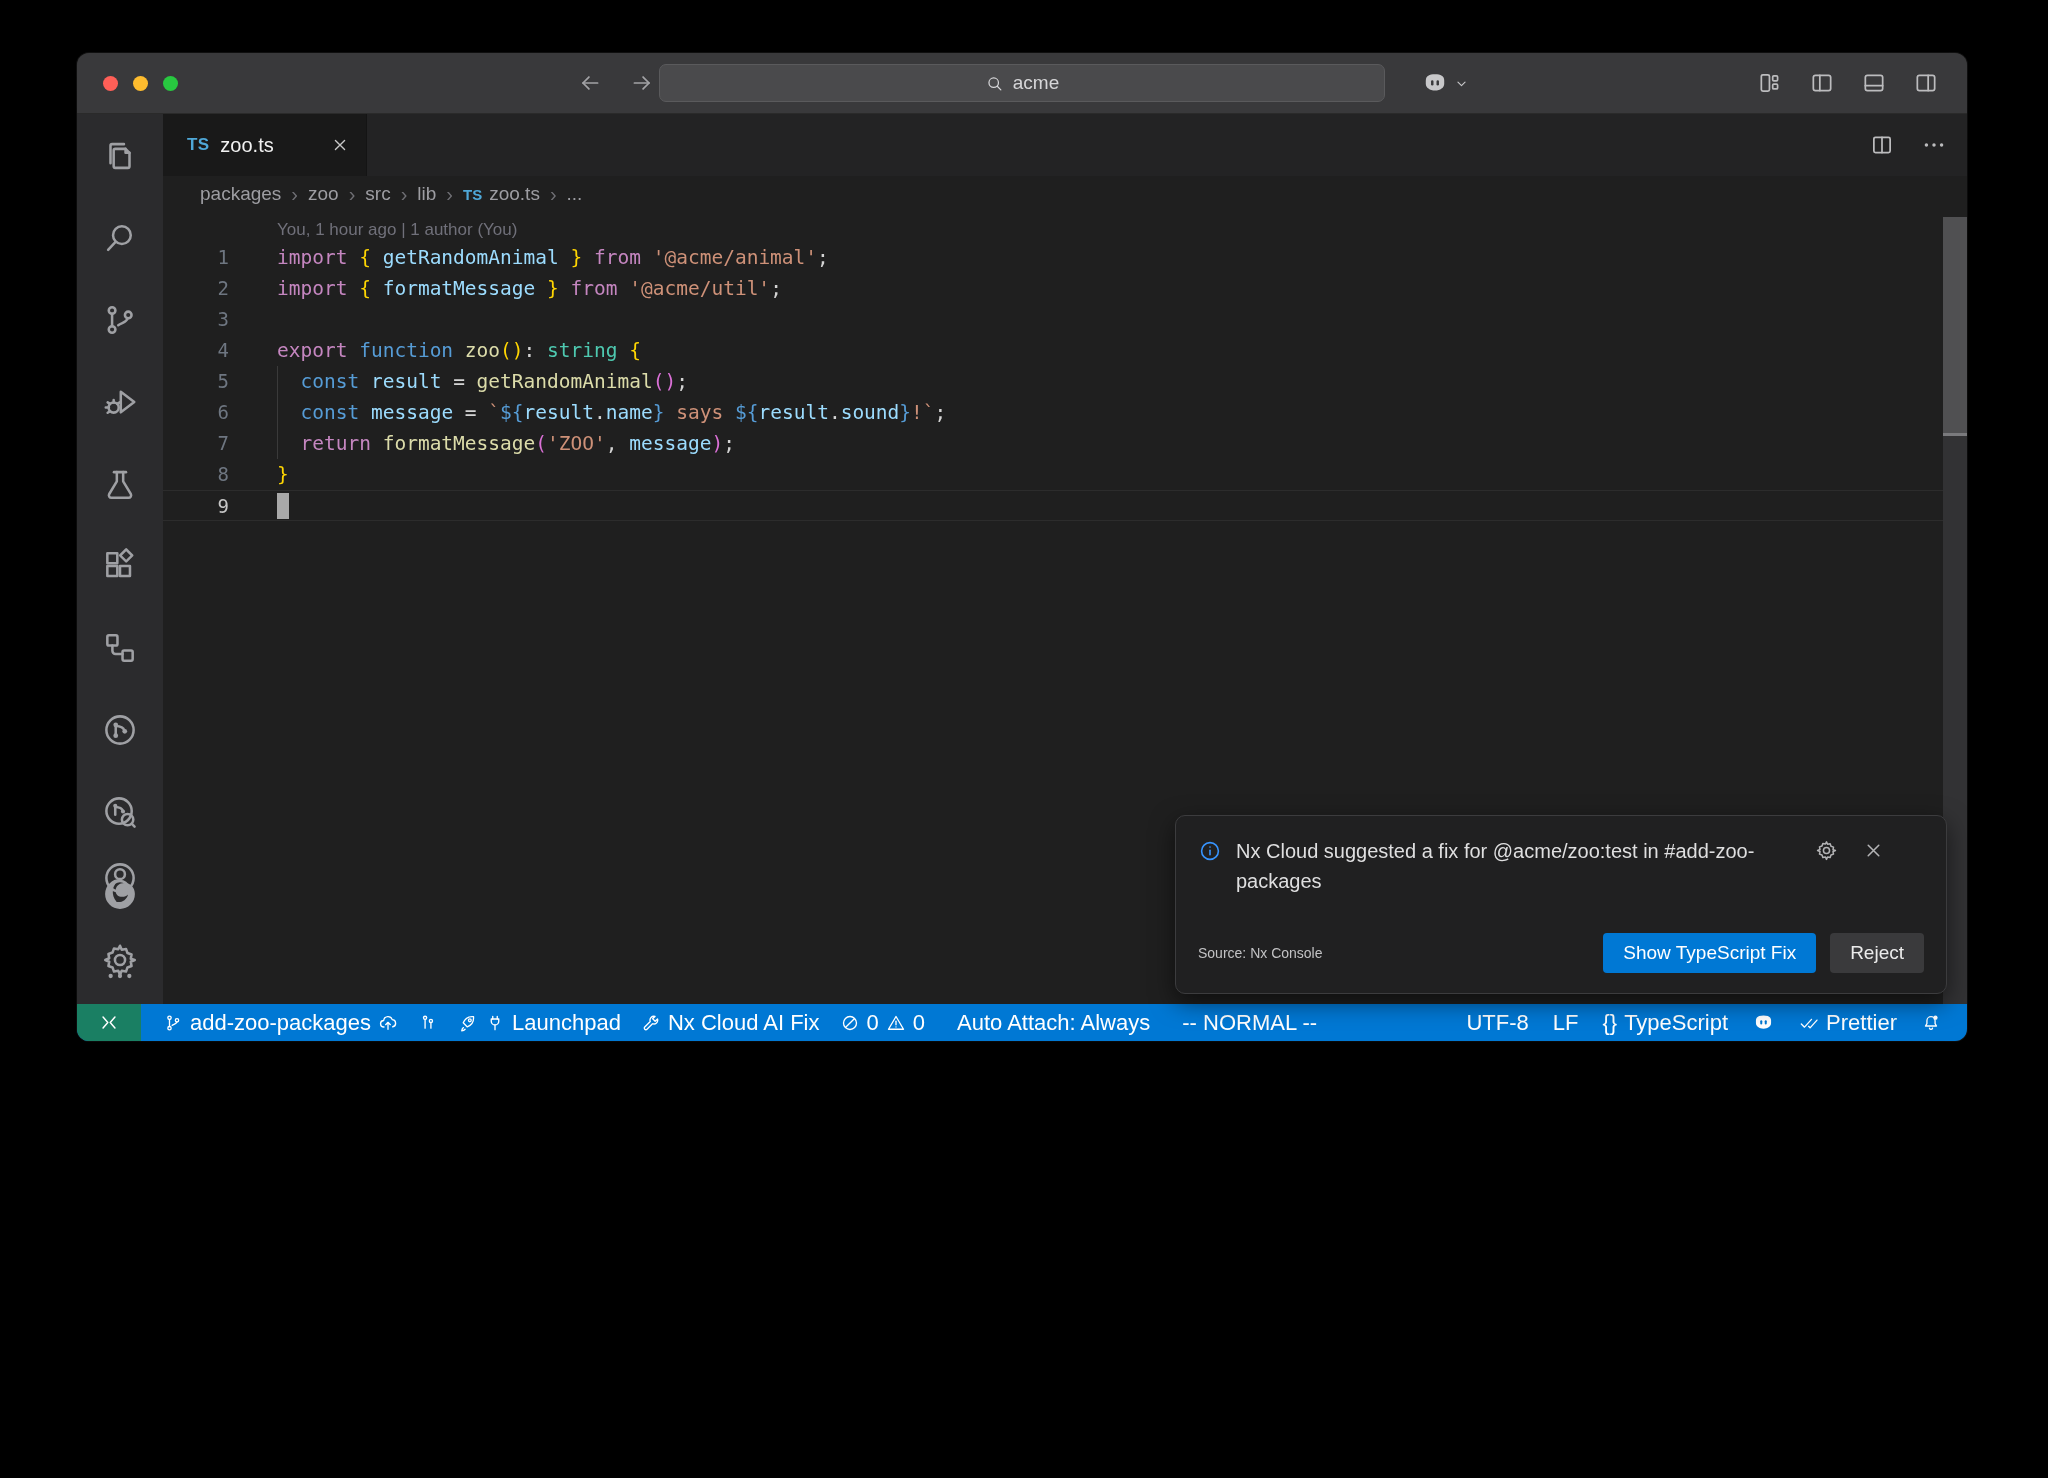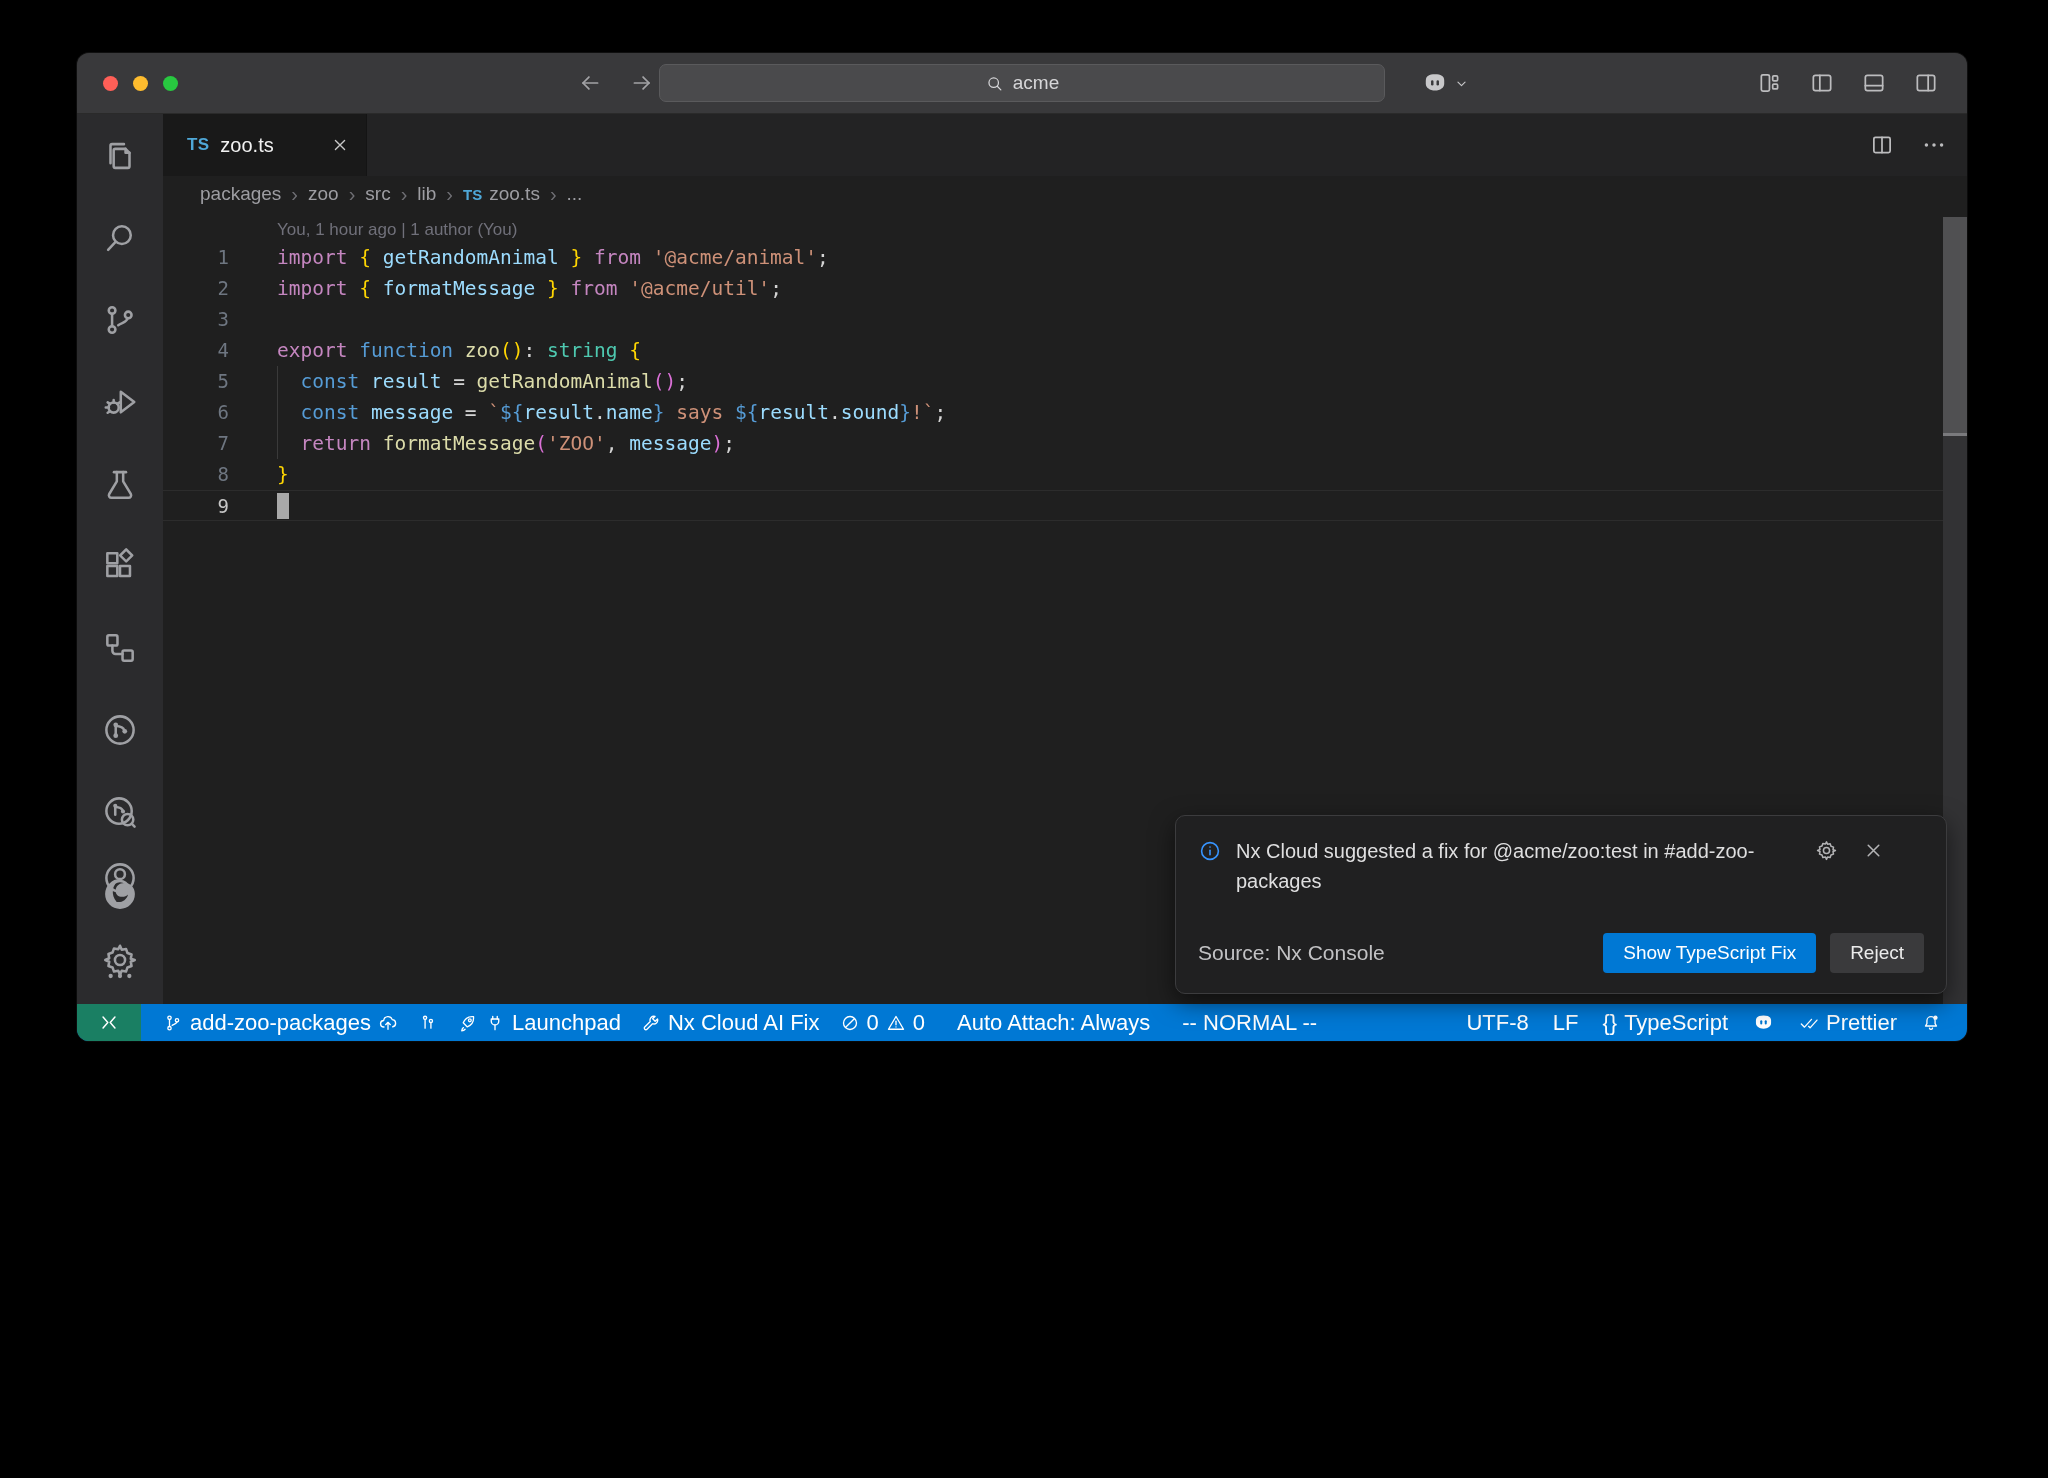--- a/index.html
+++ b/index.html
@@ -72,21 +72,21 @@
   .notification{position:absolute;right:20px;bottom:47px;width:772px;height:179px;background:#202021;
                 border:1px solid #3c3c3e;border-radius:10px;box-shadow:0 8px 24px rgba(0,0,0,.55);
                 padding:20px 22px;box-sizing:border-box;display:flex;flex-direction:column;justify-content:space-between;z-index:5;}
   .notif-top{display:flex;gap:14px;align-items:flex-start;}
   .notif-info{color:#3794ff;flex:none;margin-top:3px;}
   .notif-info svg{width:24px;height:24px;}
   .notif-msg{flex:1;color:#dfdfe0;font-size:20px;line-height:30px;max-width:565px;}
   .notif-icons{display:flex;gap:24px;color:#b4b4b6;margin-top:3px;}
   .notif-icons svg{width:23px;height:23px;}
   .notif-bottom{display:flex;align-items:center;}
-  .notif-source{color:#c2c2c4;font-size:21px;flex:1;}
+  .notif-source{color:#c2c2c4;font-size:14px;flex:1;}
   .btn{font-family:"Liberation Sans",sans-serif;font-size:19px;padding:9px 20px;border-radius:4px;border:none;}
   .btn-primary{background:#0078d4;color:#fff;}
   .btn-secondary{background:#3a3a3c;color:#ececec;margin-left:14px;}
 
   
   .statusbar{height:37px;background:#0078d4;display:flex;align-items:center;color:#fff;font-size:22px;flex:none;}
   .sb-left{display:flex;align-items:center;height:100%;flex:1;}
   .sb-right{display:flex;align-items:center;height:100%;padding-right:16px;gap:4px;}
   .sb-item{display:flex;align-items:center;gap:7px;padding:0 10px;height:100%;}
   .sb-item svg{width:20px;height:20px;}

